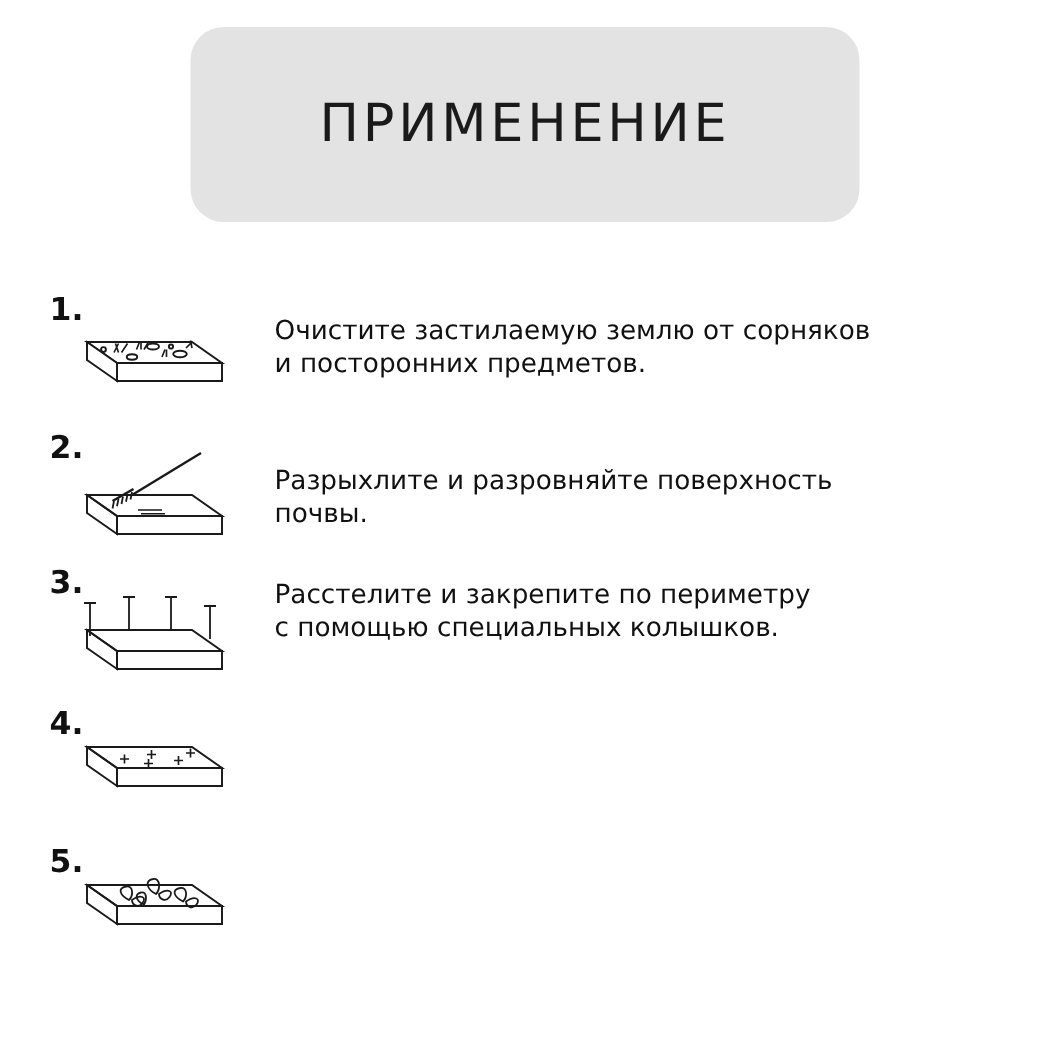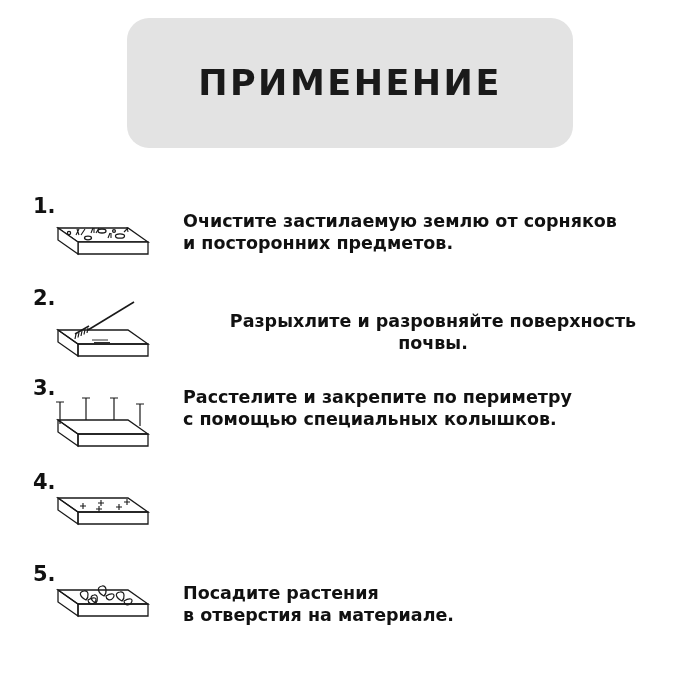--- a/index.html
+++ b/index.html
@@ -28,21 +28,21 @@
     height: 130px;
     background: #e3e3e3;
     border-radius: 22px;
     display: flex;
     align-items: center;
     justify-content: center;
   }
   .header-title {
     font-size: 35px;
     letter-spacing: 2.5px;
-    font-weight: 700;
+    font-weight: 400;
     color: #1a1a1a;
     text-align: center;
     font-family: "DejaVu Sans", sans-serif;
   }
   
   .steps {
     position: absolute;
     left: 0;
     top: 180px;
     width: 700px;
@@ -70,33 +70,33 @@
   .step-figure svg {
     display: block;
   }
   .step-text {
     position: absolute;
     left: 183px;
     top: 28px;
     width: 500px;
     font-size: 17.5px;
     line-height: 1.28;
-    font-weight: 700;
+    font-weight: 400;
     color: #111111;
     font-family: "DejaVu Sans", sans-serif;
     white-space: pre-line;
   }
   
   .step-1 .step-num { top: 14px; }
   .step-1 .step-figure { top: 28px; }
   .step-1 .step-text { top: 30px; }
 
   .step-2 .step-num { top: 14px; }
   .step-2 .step-figure { top: 24px; }
-  .step-2 .step-text { top: 38px; text-align: center; }
+  .step-2 .step-text { top: 38px; }
 
   .step-3 .step-num { top: 12px; }
   .step-3 .step-figure { top: 22px; }
   .step-3 .step-text { top: 22px; }
 
   .step-4 .step-num { top: 14px; }
   .step-4 .step-figure { top: 34px; }
   .step-4 .step-text { top: 36px; }
 
   .step-5 .step-num { top: 14px; }
@@ -211,18 +211,16 @@
             <path d="M50,24 c-6,-3 -8,-8 -2,-9 c5,-1 5,6 2,9 z"></path>
             <path d="M52,24 c6,-4 10,-2 7,2 c-3,4 -7,1 -7,-2 z"></path>
             <path d="M68,20 c-6,-3 -8,-9 -2,-10 c5,-1 5,7 2,10 z"></path>
             <path d="M70,20 c6,-4 10,-2 7,2 c-3,4 -7,1 -7,-2 z"></path>
             <path d="M86,25 c-6,-3 -8,-8 -2,-9 c5,-1 5,6 2,9 z"></path>
             <path d="M88,25 c6,-4 10,-2 7,2 c-3,4 -7,1 -7,-2 z"></path>
             <path d="M60,27 c-5,-2 -7,-7 -2,-8 c4,-1 4,5 2,8 z"></path>
           </g>
         </svg>
       </div>
-      <div class="step-text">Посадите растения
-в отверстия на материале.</div>
     </div>
 
   </div>
 </div>
 
 </body></html>

